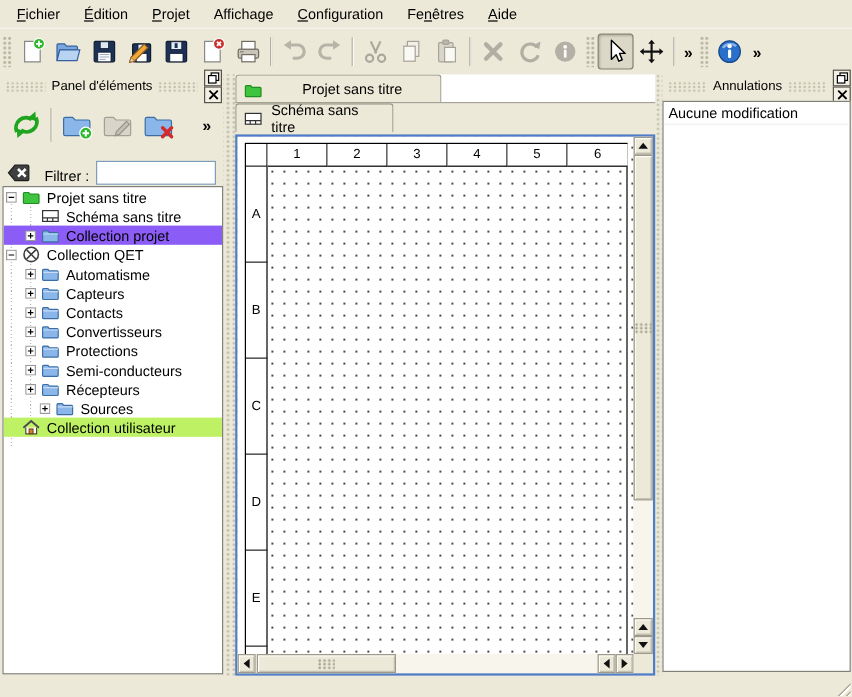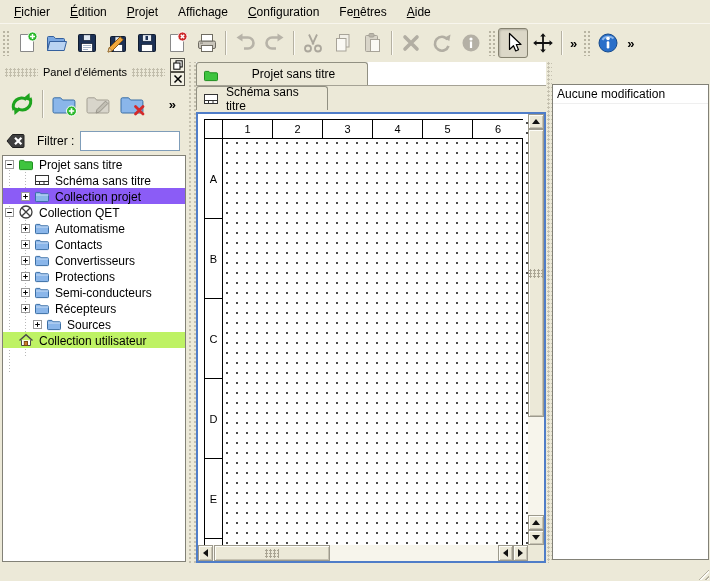--- a/index.html
+++ b/index.html
@@ -24,21 +24,21 @@
   .dock-title{height:20px;display:flex;align-items:center;}
   .dock-grip{flex:1;height:9px;margin:0 5px;background-image:radial-gradient(circle at 1.5px 1.5px,#c2beac 1px,transparent 1.2px);background-size:4px 3px;}
   .dock-title-text{font-size:11px;white-space:nowrap;}
   .dock-btn{width:15px;height:14px;margin-right:1px;background:#f2f0e4;border:1px solid #55534a;display:flex;align-items:center;justify-content:center;padding:0;}
 
   #dock-left{position:absolute;left:0;top:62px;width:186px;height:519px;}
   #panel-toolbar{position:absolute;left:0;top:22px;width:100%;height:40px;display:flex;align-items:center;padding-left:5px;box-sizing:border-box;}
   #panel-toolbar .tbtn{width:34px;height:34px;}
   #panel-toolbar .tb-sep{height:28px;}
   #panel-overflow{margin-left:auto;margin-right:6px;}
-  #filter-row{position:absolute;left:0;top:66px;width:100%;height:26px;display:flex;align-items:center;padding-left:5px;box-sizing:border-box;}
+  #filter-row{position:absolute;left:0;top:66px;width:100%;height:26px;display:flex;align-items:flex-end;padding-left:5px;box-sizing:border-box;}
   #filter-clear{width:24px;height:20px;background:none;border:none;padding:0;display:flex;align-items:center;}
   #filter-label{margin:0 6px 0 8px;}
   #filter-input{width:94px;height:18px;border:1px solid #7f9db9;background:#fff;font-family:inherit;font-size:12px;padding:0 2px;}
 
   #tree{position:absolute;left:2px;top:93px;width:182px;height:405px;background:#fff;border:1px solid #828177;overflow:hidden;}
   #tree-inner{position:relative;width:100%;height:100%;}
   .vguide{position:absolute;width:1px;background-image:repeating-linear-gradient(to bottom,#b9b9b9 0 1px,transparent 1px 3px);}
   .trow{height:16px;display:flex;align-items:center;white-space:nowrap;position:relative;}
   .trow.selected{background:#8b5cf6;}
   .trow.shaded{background:#bef264;}
@@ -382,20 +382,35 @@
                 <path d="M2.2 4.5h4.6M4.5 2.2v4.6" stroke="#000"></path>
               </svg>
             </span>
             <span class="ticon">
               <svg width="16" height="16" viewBox="0 0 16 16">
                 <path d="M1.5 5.2c0-.5.3-.8.8-.8h3.6l1.2 1.4h6.6c.5 0 .8.3.8.8v6.2c0 .5-.3.8-.8.8H2.3c-.5 0-.8-.3-.8-.8z" fill="#8ab6ea" stroke="#3a6ea5"></path>
                 <path d="M2 7h12.5" stroke="#c8ddf5" stroke-width="1"></path>
               </svg>
             </span>
             <span class="tlabel">Automatisme</span>
+          </div>
+          <div class="trow" style="padding-left: 18px;">
+            <span class="exp">
+              <svg width="9" height="9" viewBox="0 0 9 9">
+                <rect x="0.5" y="0.5" width="8" height="8" fill="#fff" stroke="#999"></rect>
+                <path d="M2.2 4.5h4.6M4.5 2.2v4.6" stroke="#000"></path>
+              </svg>
+            </span>
+            <span class="ticon">
+              <svg width="16" height="16" viewBox="0 0 16 16">
+                <path d="M1.5 5.2c0-.5.3-.8.8-.8h3.6l1.2 1.4h6.6c.5 0 .8.3.8.8v6.2c0 .5-.3.8-.8.8H2.3c-.5 0-.8-.3-.8-.8z" fill="#8ab6ea" stroke="#3a6ea5"></path>
+                <path d="M2 7h12.5" stroke="#c8ddf5" stroke-width="1"></path>
+              </svg>
+            </span>
+            <span class="tlabel">Capteurs</span>
           </div>
           <div class="trow" style="padding-left: 18px;">
             <span class="exp">
               <svg width="9" height="9" viewBox="0 0 9 9">
                 <rect x="0.5" y="0.5" width="8" height="8" fill="#fff" stroke="#999"></rect>
                 <path d="M2.2 4.5h4.6M4.5 2.2v4.6" stroke="#000"></path>
               </svg>
             </span>
             <span class="ticon">
               <svg width="16" height="16" viewBox="0 0 16 16">
@@ -569,20 +584,38 @@
             <div class="arr arr-right"></div>
           </div>
         </div>
       <div id="sb-corner"></div>
     </div>
   </div>
 
   <div id="splitter-right"></div>
 
   <div id="dock-right">
+    <div class="dock-title">
+      <div class="dock-grip"></div>
+      <span class="dock-title-text">Annulations</span>
+      <div class="dock-grip"></div>
+      <span id="right-dock-buttons">
+          <button class="dock-btn">
+            <svg width="12" height="12" viewBox="0 0 12 12">
+              <rect x="4" y="1.8" width="6.2" height="6.2" fill="#fff" stroke="#000"></rect>
+              <rect x="1.8" y="4" width="6.2" height="6.2" fill="#fff" stroke="#000"></rect>
+            </svg>
+          </button>
+          <button class="dock-btn">
+            <svg width="12" height="12" viewBox="0 0 12 12">
+              <path d="M2.5 2.5l7 7M9.5 2.5l-7 7" stroke="#000" stroke-width="1.5"></path>
+            </svg>
+          </button>
+        </span>
+    </div>
     <div id="undo-list">
         <div class="undo-item">Aucune modification</div>
       </div>
   </div>
 
   <div id="statusbar">
     <div id="sizegrip"></div>
   </div>
 
 </div>

